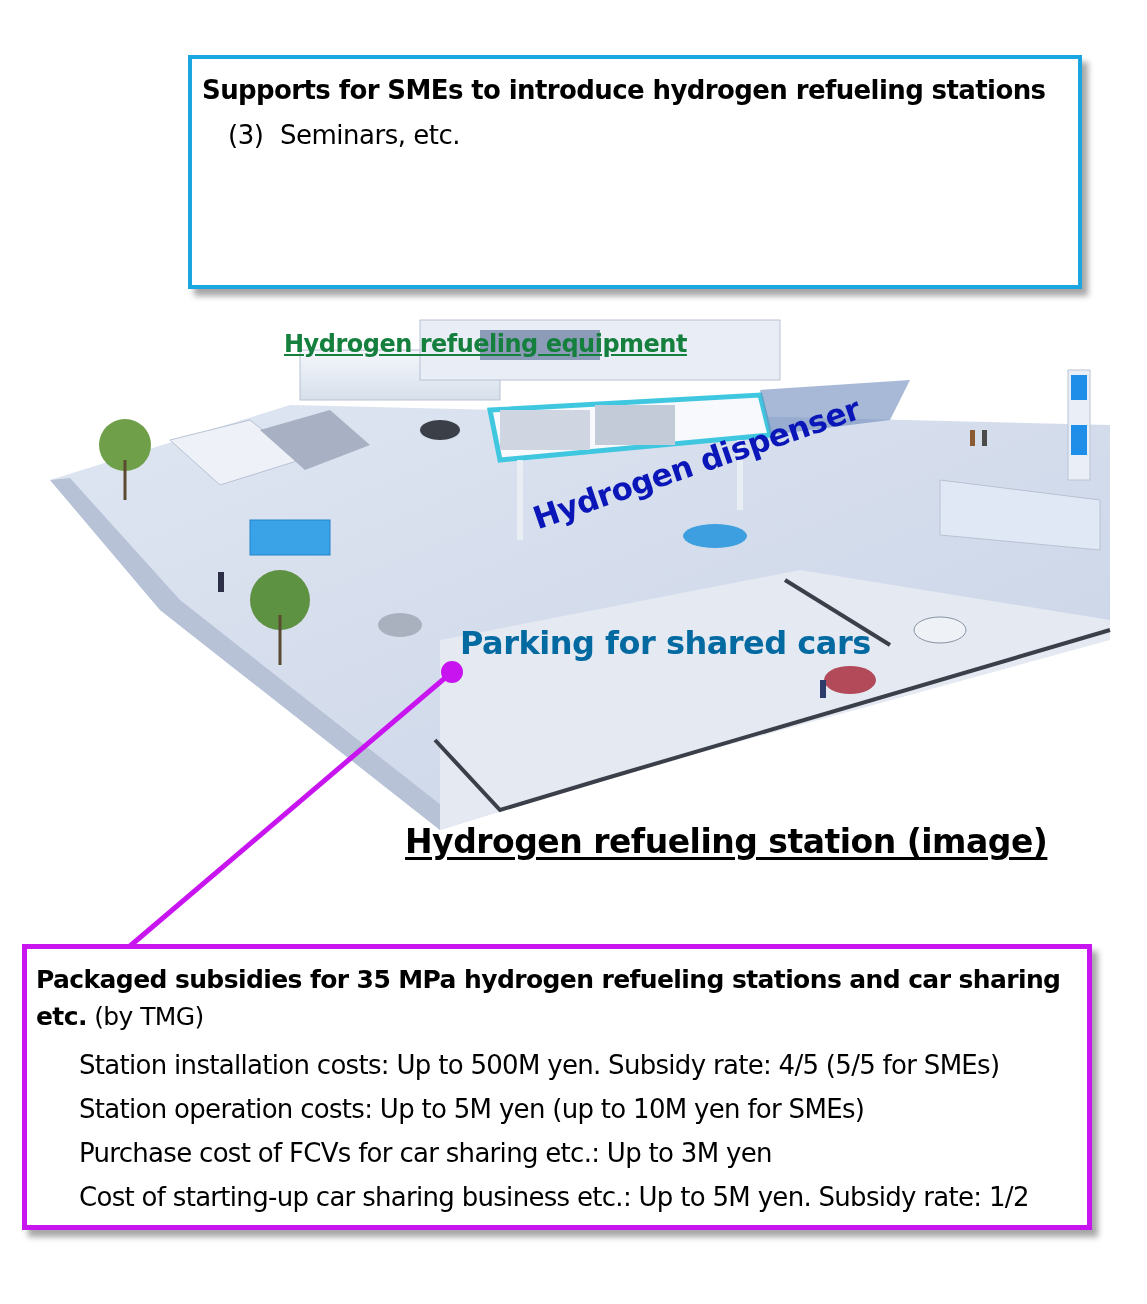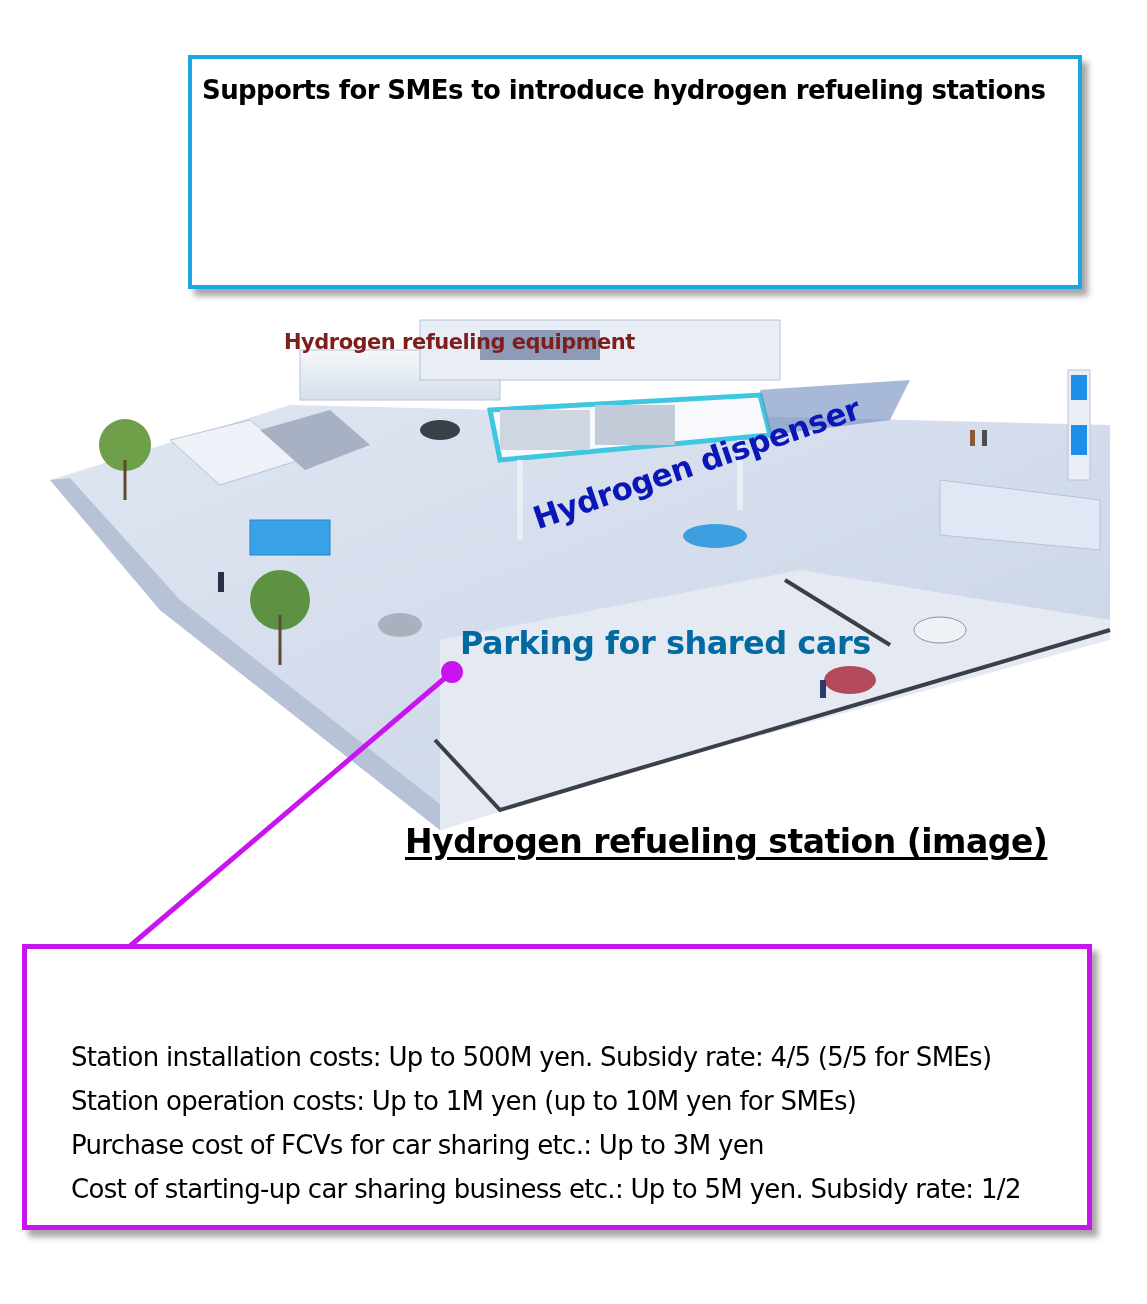--- a/index.html
+++ b/index.html
@@ -18,45 +18,48 @@
     letter-spacing: -0.6px; white-space: nowrap; }
   .support-list { position: absolute; left: 36px; top: 60px; margin: 0; padding: 0; list-style: none; }
   .support-item { font-size: 26px; height: 44px; line-height: 32px; white-space: nowrap; letter-spacing: -0.5px; }
   .support-num { display: inline-block; width: 52px; }
 
   
   .illustration { position: absolute; left: 40px; top: 310px; width: 1080px; height: 560px; }
   .illustration svg { position: absolute; left: 0; top: 0; }
 
   .lbl { position: absolute; font-weight: bold; white-space: nowrap; letter-spacing: -0.5px; }
-  .lbl-equipment { left: 284px; top: 330px; font-size: 21px; color: #7f1d1d; }
+  .lbl-equipment { left: 284px; top: 330px; font-size: 24px; color: #15803d; text-decoration: underline; }
   .lbl-dispenser { left: 540px; top: 500px; font-size: 31px; color: #0a16b8;
                    transform: rotate(-19deg); transform-origin: left bottom; }
   .lbl-parking   { left: 460px; top: 624px; font-size: 32px; color: #0369a1; }
   .lbl-station   { left: 405px; top: 822px; font-size: 33px; color: #000; font-weight: bold;
                    text-decoration: underline; text-decoration-thickness: 3px; text-underline-offset: 4px; }
 
   
   .subsidy-box {
     position: absolute; left: 22px; top: 944px; width: 1070px; height: 286px;
     border: 5px solid #c815f0; background: #fff;
     box-shadow: 6px 7px 6px rgba(0,0,0,0.35); box-sizing: border-box;
   }
   .subsidy-title { position: absolute; left: 9px; top: 12px; width: 1050px; font-size: 25px;
     line-height: 37px; letter-spacing: -0.6px; }
   .subsidy-title b { font-weight: bold; }
-  .subsidy-list { position: absolute; left: 44px; top: 92px; margin: 0; padding: 0; list-style: none; }
+  .subsidy-list { position: absolute; left: 44px; top: 92px; margin: 8px; padding: 0; list-style: none; }
   .subsidy-item { font-size: 26px; height: 44px; line-height: 32px; white-space: nowrap; letter-spacing: -0.7px; }
 </style>
 </head>
 <body>
 
 <div class="support-box">
   <div class="support-title">Supports for SMEs to introduce hydrogen refueling stations</div>
   <ul class="support-list">
+    <li class="support-item">
+      <span class="support-num">(3)</span><span>Seminars, etc.</span>
+    </li>
   </ul>
 </div>
 
 <div class="illustration">
   <svg width="1080" height="560" viewBox="0 0 1080 560">
     <defs>
       <linearGradient id="ground" x1="0" y1="0" x2="1" y2="1">
         <stop offset="0" stop-color="#dfe6f2"></stop>
         <stop offset="1" stop-color="#c9d3e6"></stop>
       </linearGradient>
@@ -120,19 +123,22 @@
   <line x1="130" y1="946" x2="452" y2="672" stroke="#c815f0" stroke-width="5"></line>
   <circle cx="452" cy="672" r="11" fill="#c815f0"></circle>
 </svg>
 
 <div class="lbl lbl-equipment">Hydrogen refueling equipment</div>
 <div class="lbl lbl-dispenser">Hydrogen dispenser</div>
 <div class="lbl lbl-parking">Parking for shared cars</div>
 <div class="lbl lbl-station">Hydrogen refueling station (image)</div>
 
 <div class="subsidy-box">
+  <div class="subsidy-title">
+    <b>Packaged subsidies for 35 MPa hydrogen refueling stations and car sharing etc.</b><span> (by TMG)</span>
+  </div>
   <ul class="subsidy-list">
     <li class="subsidy-item">Station installation costs: Up to 500M yen. Subsidy rate: 4/5 (5/5 for SMEs)</li>
-    <li class="subsidy-item">Station operation costs: Up to 1M yen (up to 10M yen for SMEs)</li>
+    <li class="subsidy-item">Station operation costs: Up to 5M yen (up to 10M yen for SMEs)</li>
     <li class="subsidy-item">Purchase cost of FCVs for car sharing etc.: Up to 3M yen</li>
     <li class="subsidy-item">Cost of starting-up car sharing business etc.: Up to 5M yen. Subsidy rate: 1/2</li>
   </ul>
 </div>
 
 </body></html>

